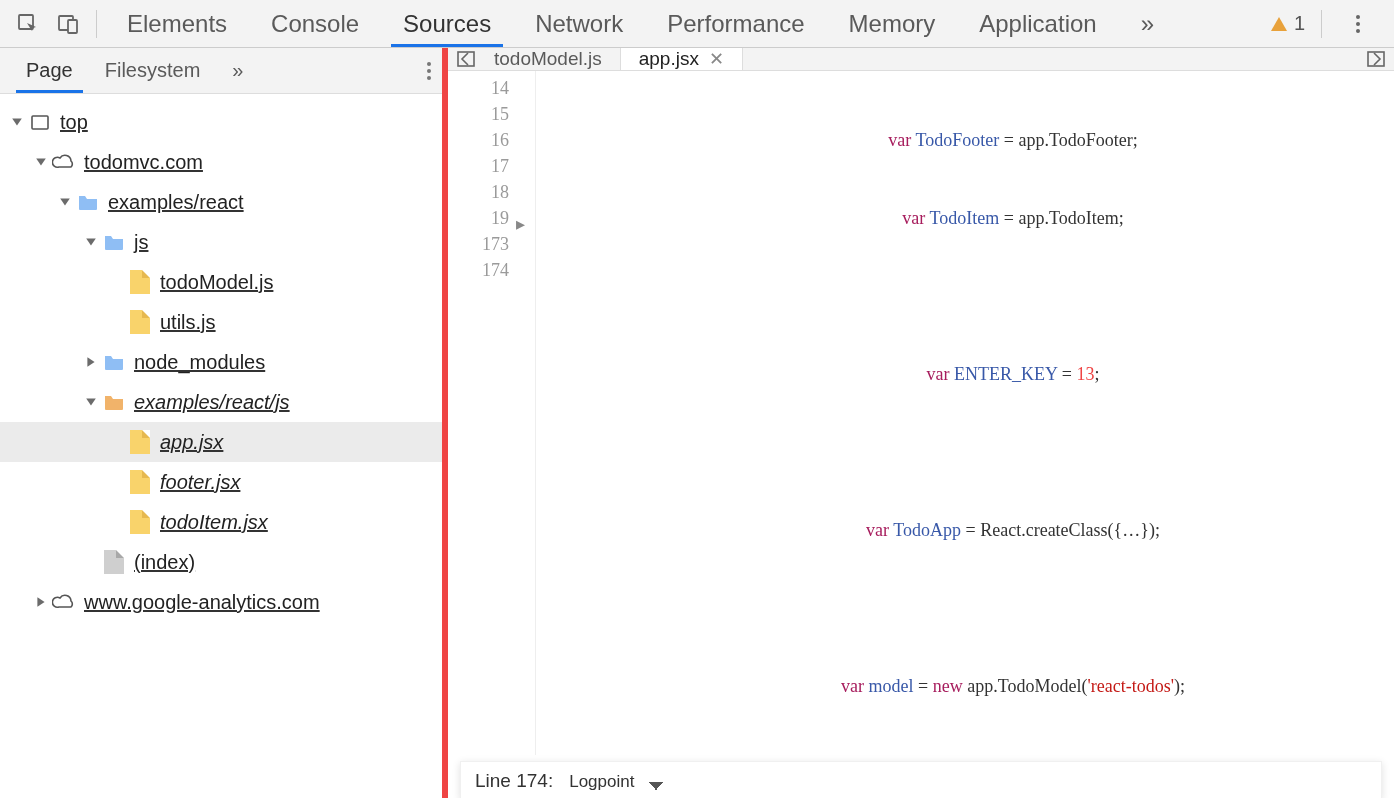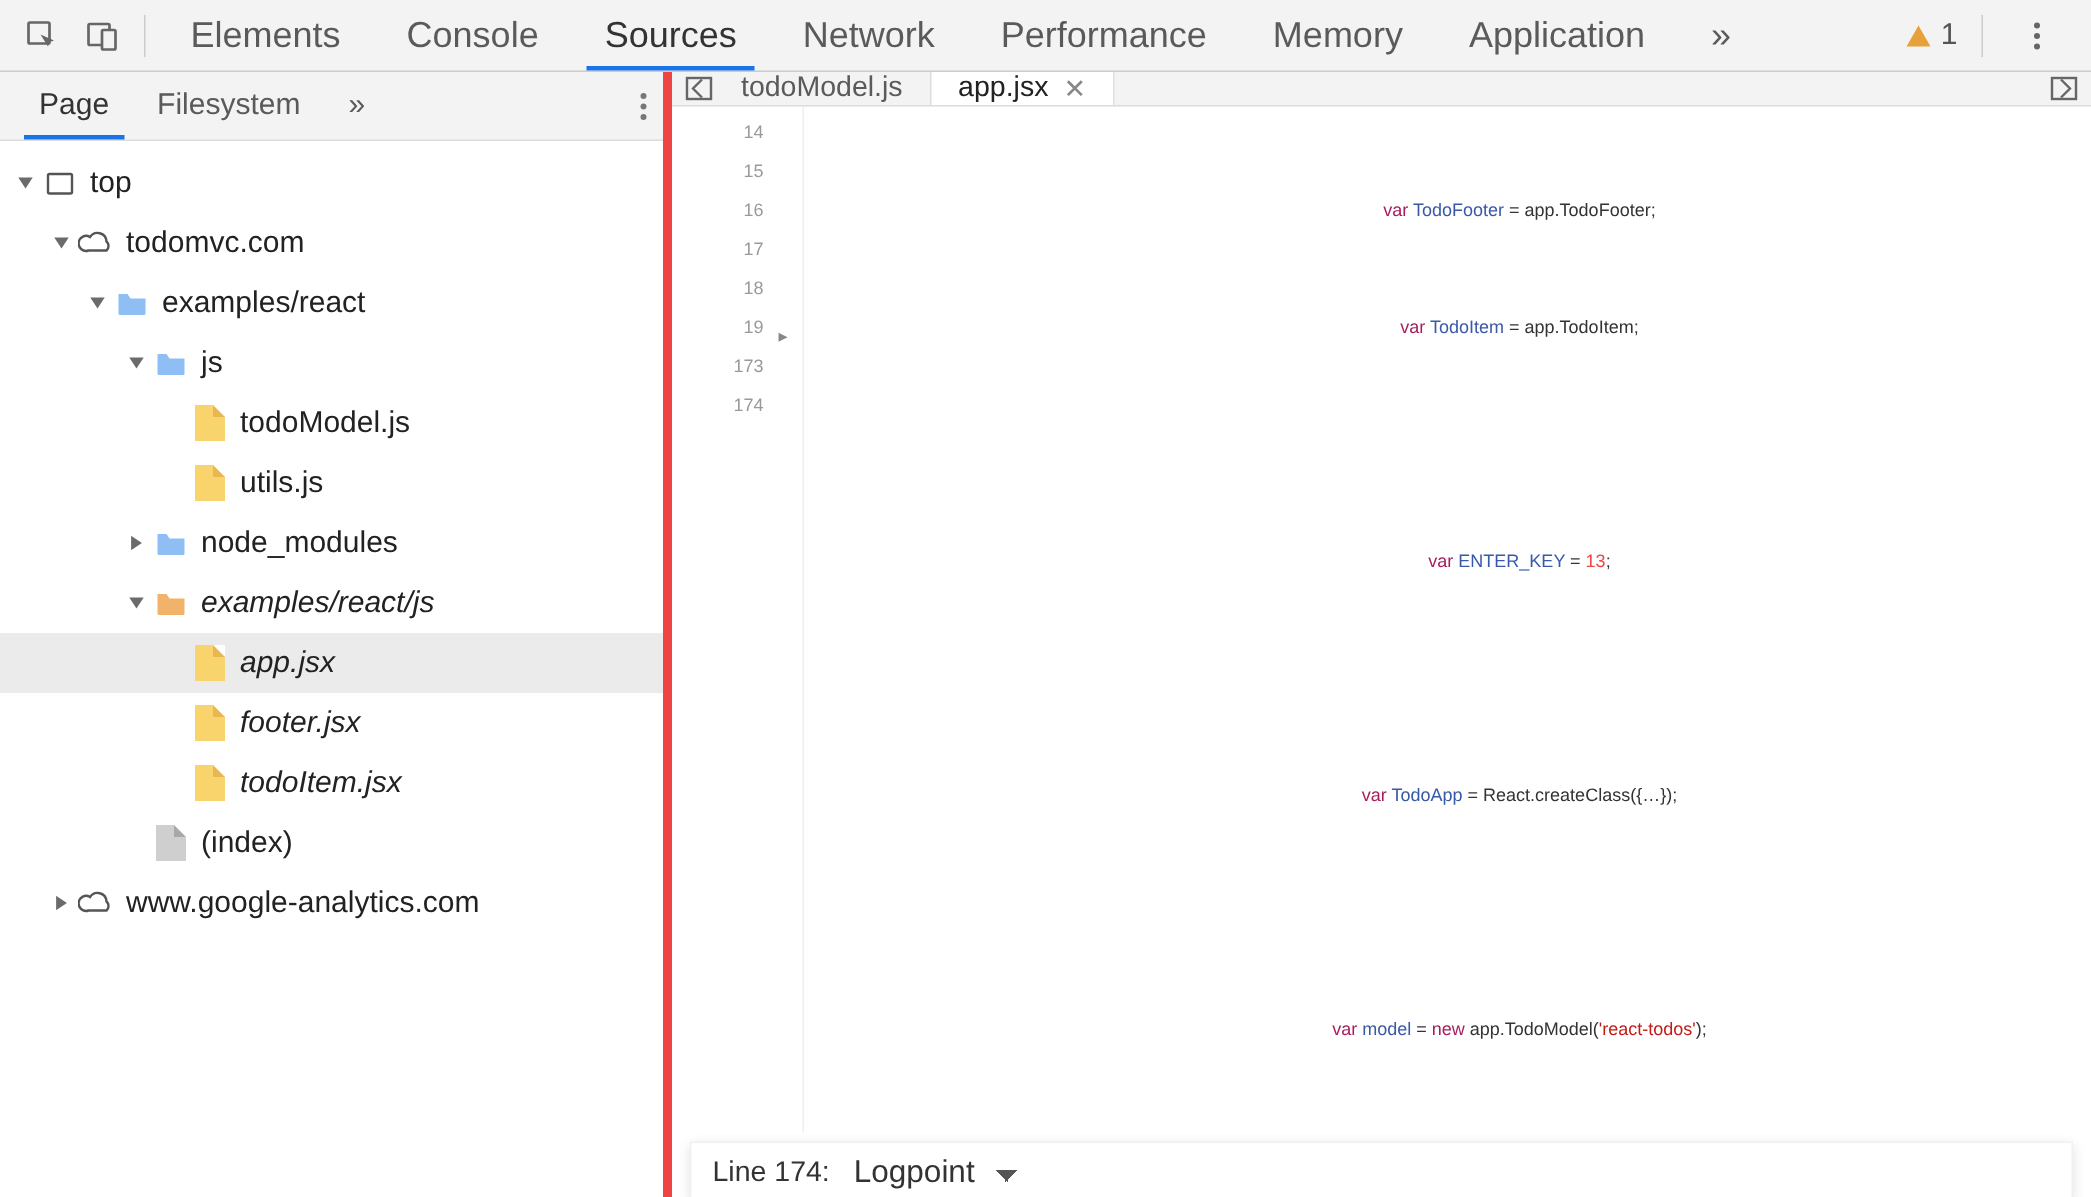--- a/index.html
+++ b/index.html
@@ -75,21 +75,21 @@
   }
   .sidebar-tab.active { color: #333; }
   .sidebar-tab.active::after {
     content: ""; position: absolute; left: 6px; right: 6px; bottom: 0;
     height: 3px; background: #1a73e8;
   }
   .sidebar-header .more {
     margin-left: auto; color: #666; cursor: pointer;
   }
 
-  .tree { flex: 1; overflow: auto; padding-top: 8px; }
+  .tree { flex: 1; overflow: auto; padding-top: 8px; text-decoration: underline; }
   .tree-row {
     display: flex; align-items: center;
     height: 40px;
     padding-left: 10px;
     font-size: 20px;
     color: #222;
     cursor: pointer;
     white-space: nowrap;
   }
   .tree-row.selected { background: #ebebeb; }
@@ -155,22 +155,22 @@
     font-size: 19px;
     color: #5a5a5a;
     cursor: pointer;
     position: relative;
   }
   .ftab.active { color: #222; background: #fff; border-left: 1px solid #ddd; border-right: 1px solid #ddd; }
   .ftab .close { color: #888; font-size: 18px; }
 
   .editor {
     flex: 1; display: flex; overflow: hidden;
-    font-family: Liberation Sans, sans-serif;
-    font-size: 12px;
+    font-family: Liberation Serif, serif;
+    font-size: 18px;
     line-height: 26px;
   }
   .gutter {
     width: 88px;
     text-align: right;
     color: #9a9a9a;
     padding: 4px 8px 4px 4px;
     user-select: none;
     border-right: 1px solid #eee;
   }
@@ -200,21 +200,21 @@
     background: #fff;
     box-shadow: 0 2px 8px rgba(0,0,0,0.12);
   }
   .logpoint-header {
     display: flex; align-items: center; gap: 16px;
     padding: 8px 14px 6px 14px;
     font-size: 19px;
   }
   .logpoint-header .lbl { color: #333; }
   .logpoint-header select {
-    font-size: 21px;
+    font-size: 17px;
     border: none;
     background: transparent;
     color: #333;
     appearance: none;
     padding-right: 28px;
     background-image: linear-gradient(45deg, transparent 48%, #555 48%), linear-gradient(-45deg, transparent 48%, #555 48%);
     background-position: right 6px top 10px, right 0px top 10px;
     background-size: 8px 8px, 8px 8px;
     background-repeat: no-repeat;
     cursor: pointer;

